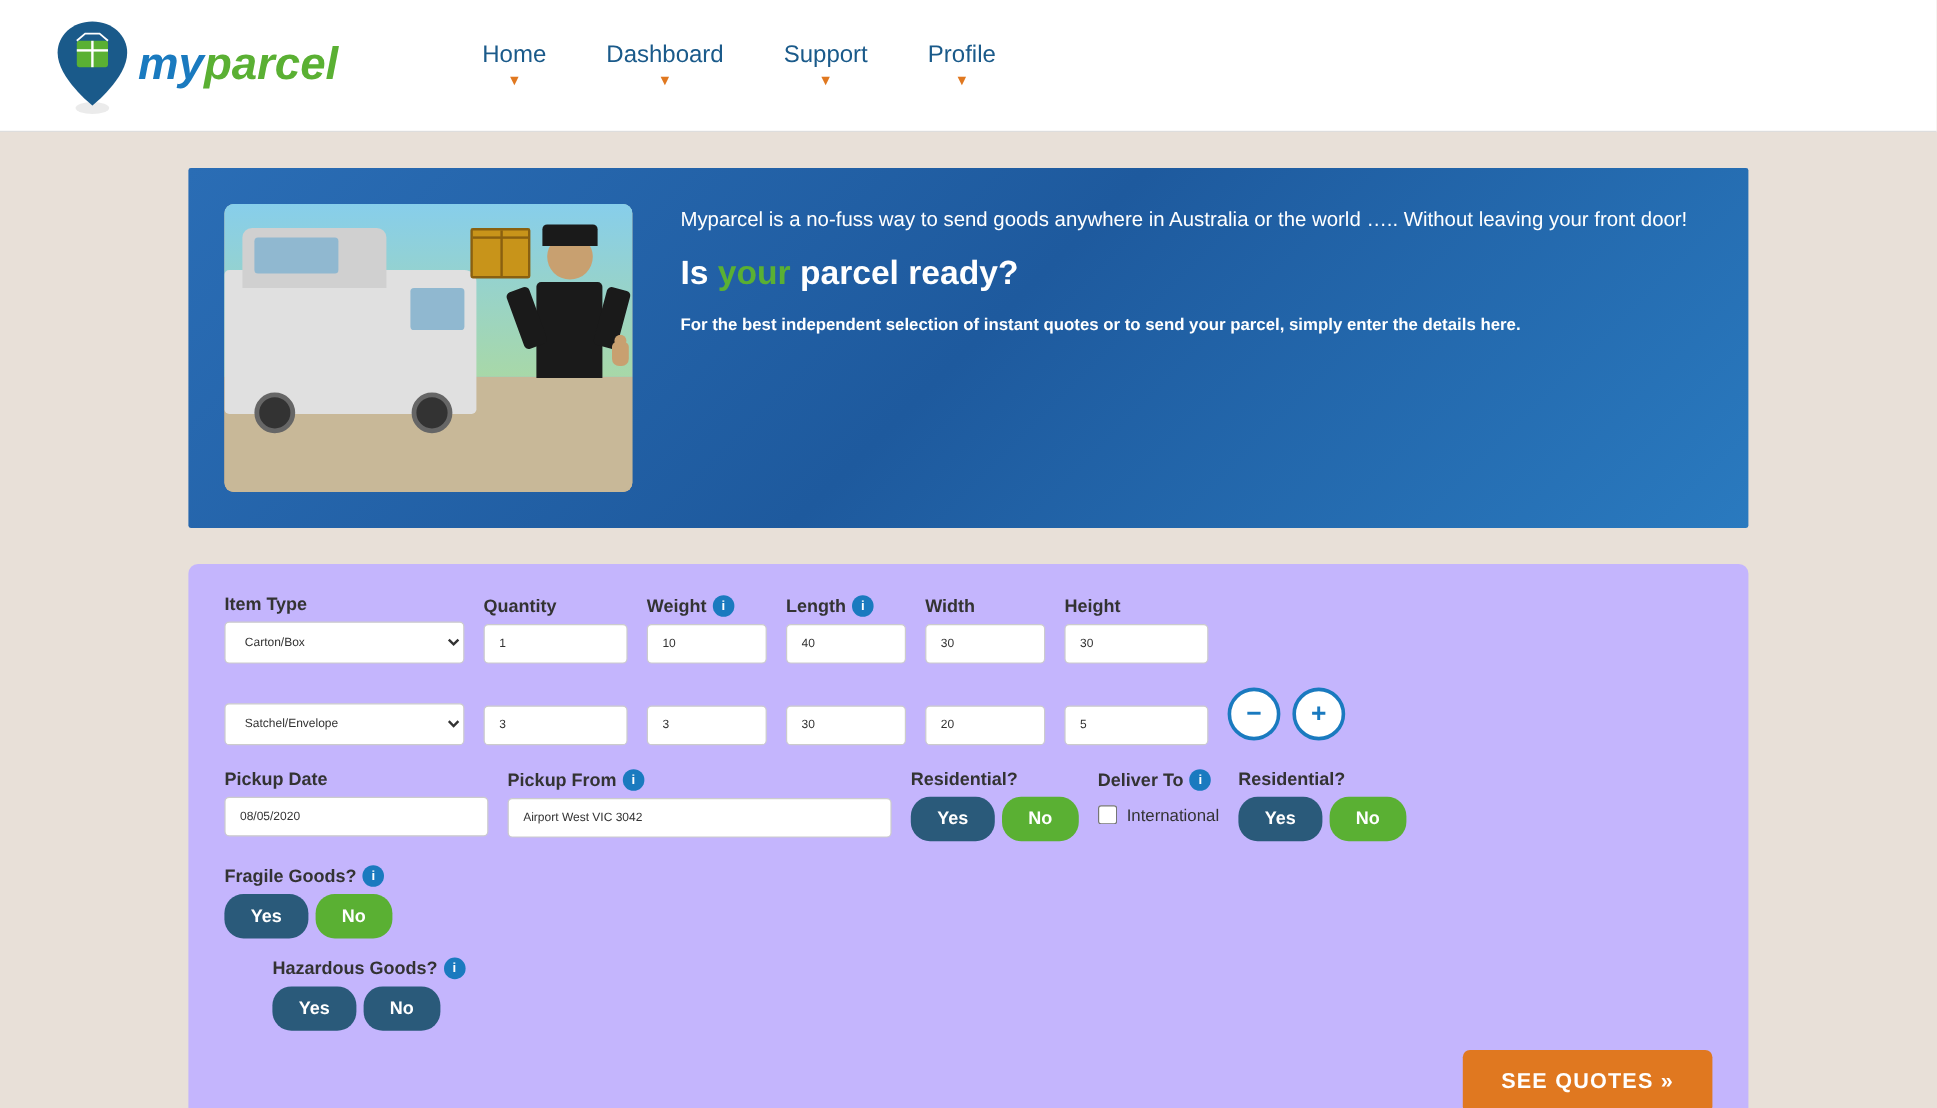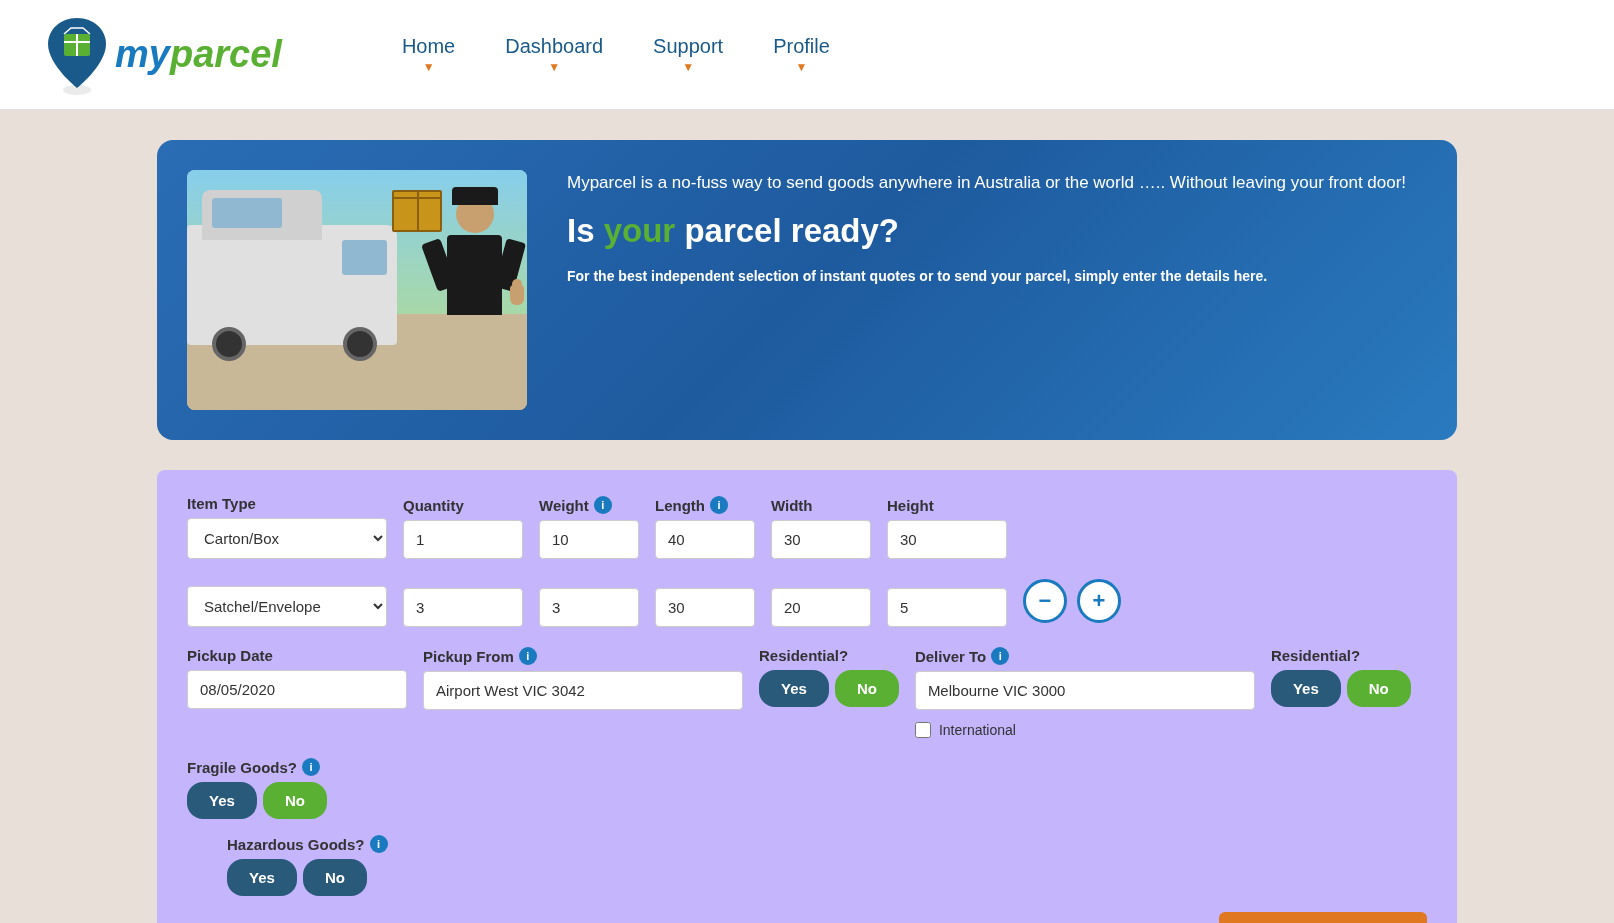--- a/index.html
+++ b/index.html
@@ -85,21 +85,21 @@
     
     .main {
       max-width: 1340px;
       margin: 0 auto;
       padding: 30px 20px;
     }
 
     
     .hero-card {
       background: linear-gradient(135deg, #2a6db5 0%, #1e5a9e 50%, #2a7abf 100%);
-      border-radius: 16px;
+      border-radius: 2px;
       padding: 30px 40px 30px 30px;
       display: flex;
       gap: 40px;
       align-items: flex-start;
       margin-bottom: 30px;
     }
     .hero-img {
       width: 340px;
       min-width: 340px;
       height: 240px;
@@ -118,21 +118,21 @@
     }
 
     .hero-text { color: #fff; }
     .hero-desc {
       font-size: 17px;
       line-height: 1.5;
       margin-bottom: 16px;
       color: #fff;
     }
     .hero-title {
-      font-size: 33px;
+      font-size: 28px;
       font-weight: 700;
       margin-bottom: 16px;
       color: #fff;
     }
     .hero-title .your { color: #5ab033; }
     .hero-subtitle {
       font-size: 14px;
       line-height: 1.5;
       font-weight: 600;
       color: #fff;
@@ -175,21 +175,21 @@
       font-weight: 700;
       display: inline-flex;
       align-items: center;
       justify-content: center;
       cursor: pointer;
     }
     .form-input, .form-select {
       border: 1px solid #ccc;
       border-radius: 4px;
       padding: 10px 12px;
-      font-size: 15px;
+      font-size: 10px;
       color: #333;
       background: #fff;
     }
     .form-select {
       appearance: auto;
     }
 
     
     .field-item-type { width: 200px; }
     .field-quantity { width: 120px; }
@@ -465,21 +465,20 @@
         <div class="yn-group">
           <button class="yn-btn dark">Yes</button>
           <button class="yn-btn green">No</button>
         </div>
       </div>
       <div class="form-field deliver-to-section">
         <label class="form-label">
           <span>Deliver To</span>
           <span class="info-icon">i</span>
         </label>
-        <input class="form-input" type="text" style="width: 340px;" value="Melbourne VIC 3000">
         <div class="international-row">
           <input type="checkbox" class="intl-checkbox" style="">
           <span class="intl-label">International</span>
         </div>
       </div>
       <div class="form-field">
         <label class="form-label">
           <span>Residential?</span>
         </label>
         <div class="yn-group">

